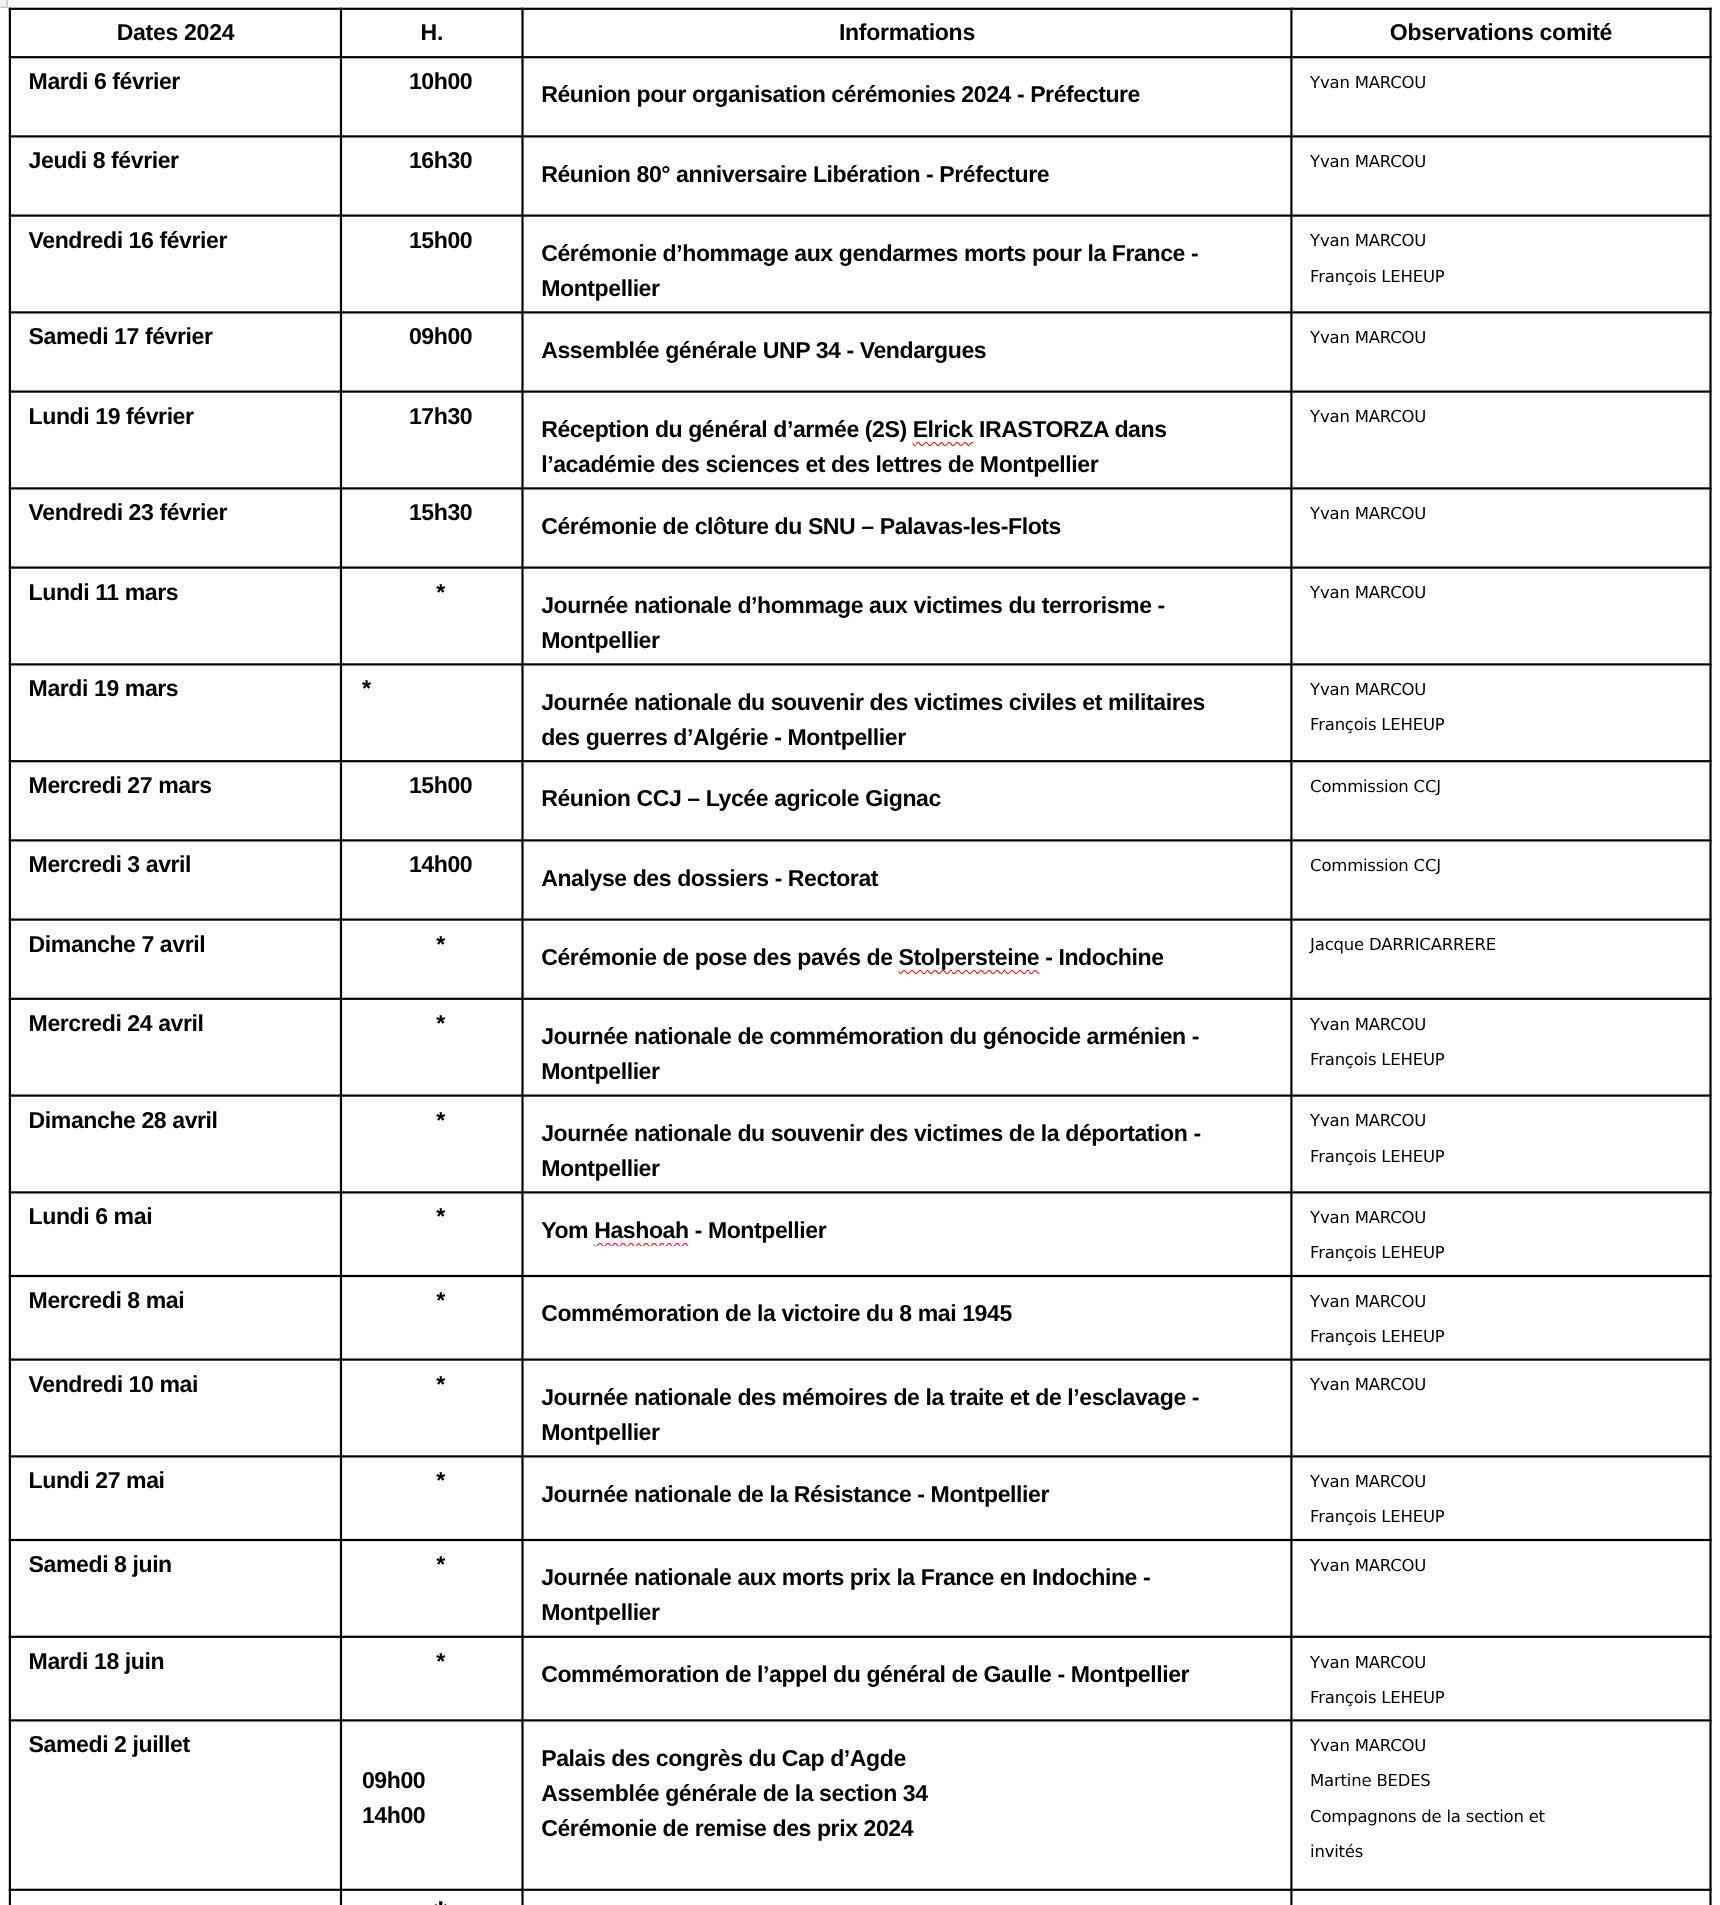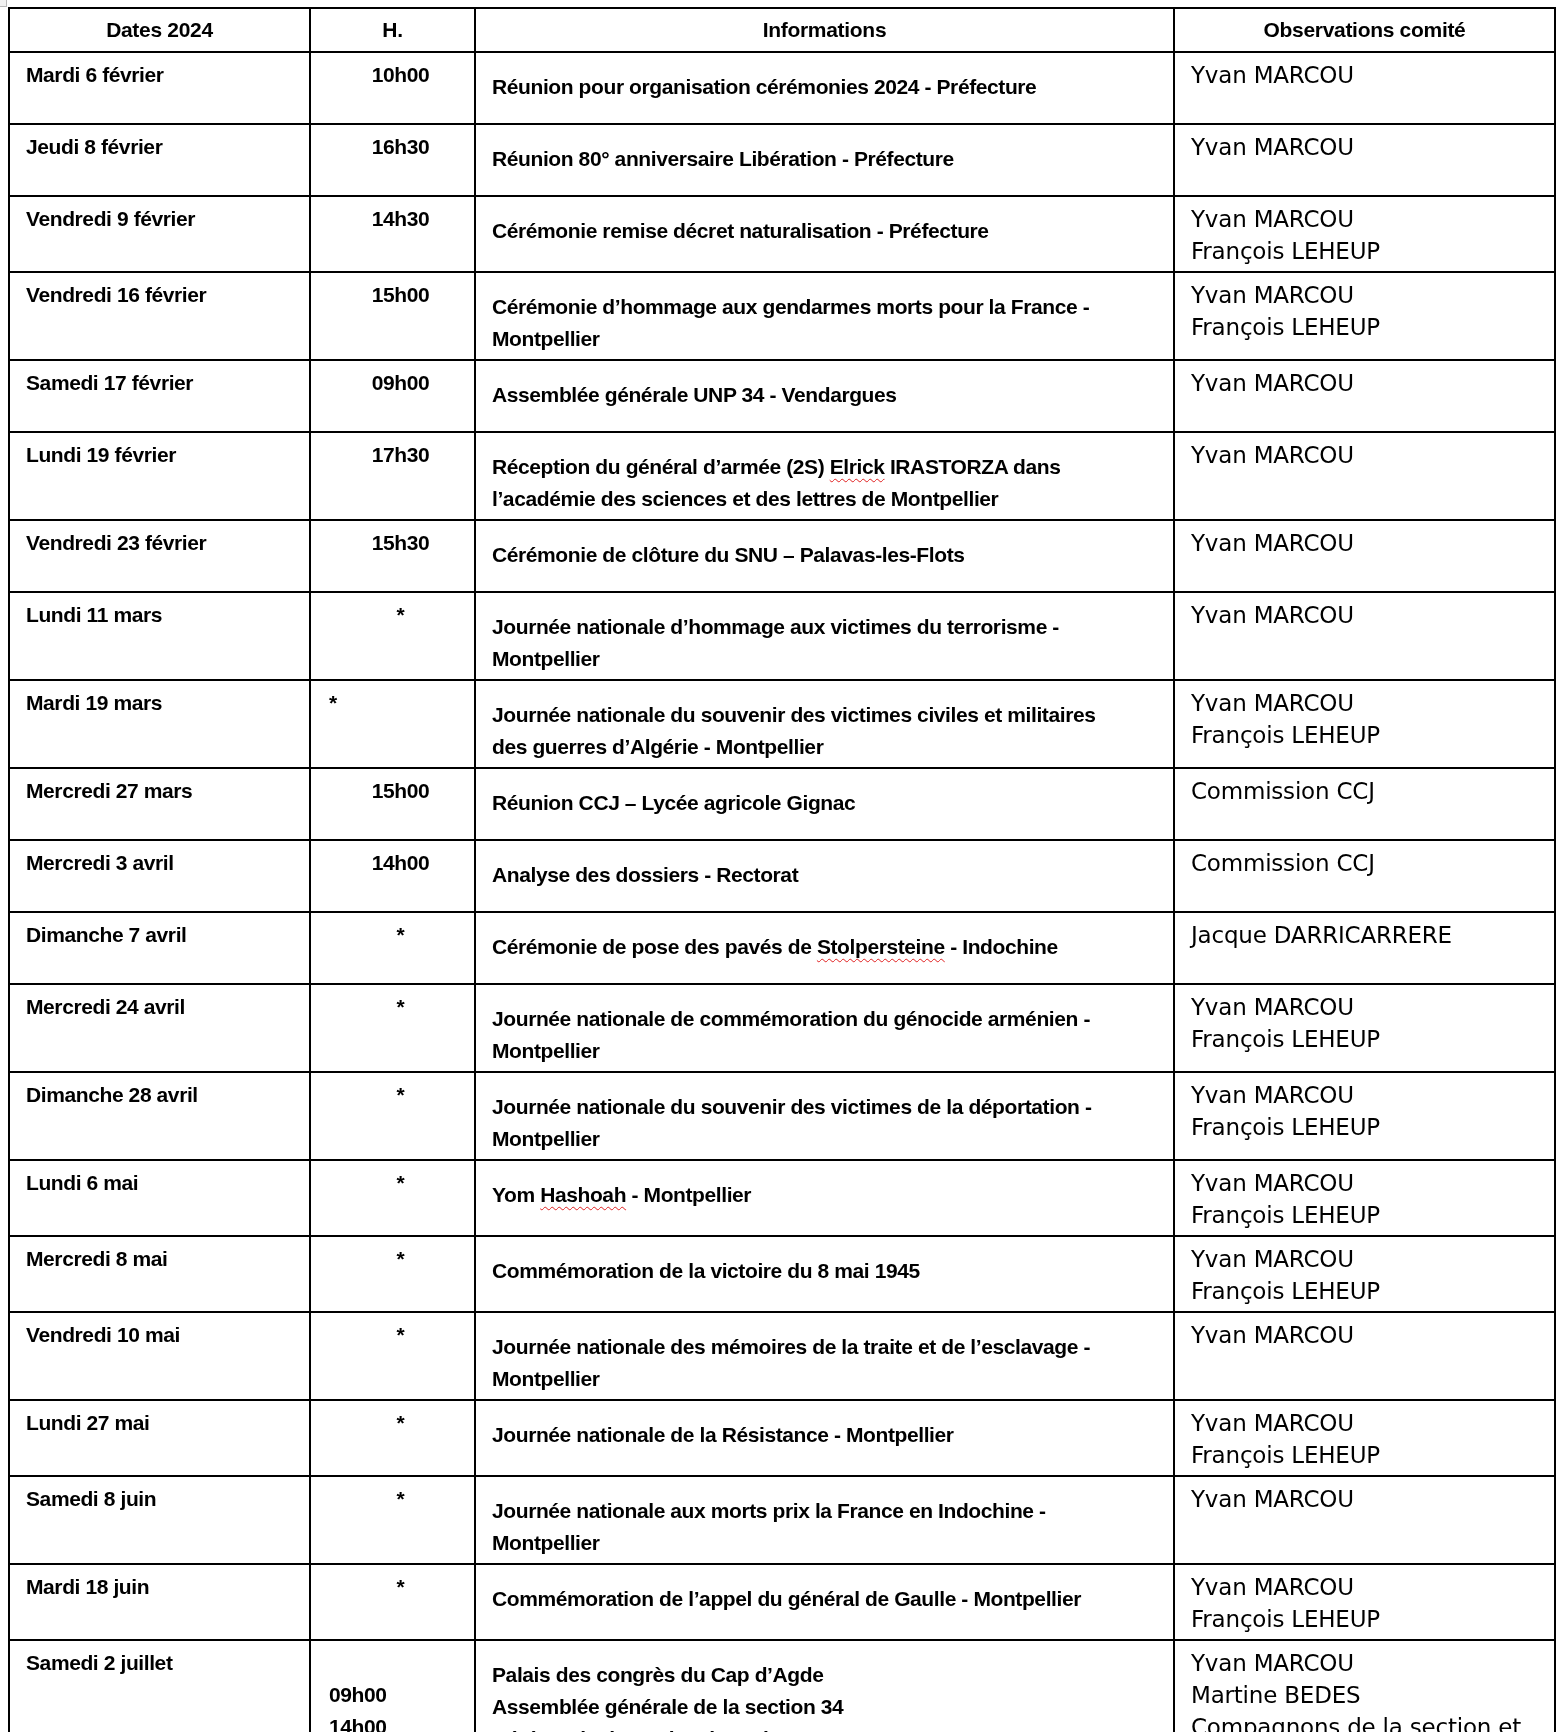--- a/index.html
+++ b/index.html
@@ -68,21 +68,21 @@
       padding-left: 16px;
       padding-right: 0;
     }
     .hour-cell.left { text-align: left; padding-left: 18px; }
     .hour-cell.multi { text-align: left; padding-left: 18px; }
     .hour-cell .star-big { font-size: 30px; line-height: 30px; }
     .info-cell { font-weight: bold; margin-top: 12px; }
     .obs-cell {
       font-weight: normal;
       font-family: "DejaVu Sans", sans-serif;
-      font-size: 23px;
+      font-size: 15px;
       letter-spacing: -0.2px;
     }
     .line { display: block; min-height: 32px; }
     .spell {
       text-decoration: underline wavy #e02020;
       text-decoration-thickness: 1px;
       text-underline-offset: 4px;
     }
   </style>
 </head>
@@ -137,39 +137,20 @@
           </div>
         </td>
         <td>
           <div class="cell obs-cell">
             <span class="line">Yvan MARCOU</span>
           </div>
         </td>
       </tr>
       <tr>
         <td>
-          <div class="cell date-cell">Vendredi 9 février</div>
-        </td>
-        <td>
-          <div class="cell hour-cell"><span>14h30</span></div>
-        </td>
-        <td>
-          <div class="cell info-cell">
-            <span class="line">Cérémonie remise décret naturalisation - Préfecture</span>
-          </div>
-        </td>
-        <td>
-          <div class="cell obs-cell">
-            <span class="line">Yvan MARCOU</span>
-            <span class="line">François LEHEUP</span>
-          </div>
-        </td>
-      </tr>
-      <tr>
-        <td>
           <div class="cell date-cell">Vendredi 16 février</div>
         </td>
         <td>
           <div class="cell hour-cell"><span>15h00</span></div>
         </td>
         <td>
           <div class="cell info-cell">
             <span class="line">Cérémonie d’hommage aux gendarmes morts pour la France -</span>
             <span class="line">Montpellier</span>
           </div>

